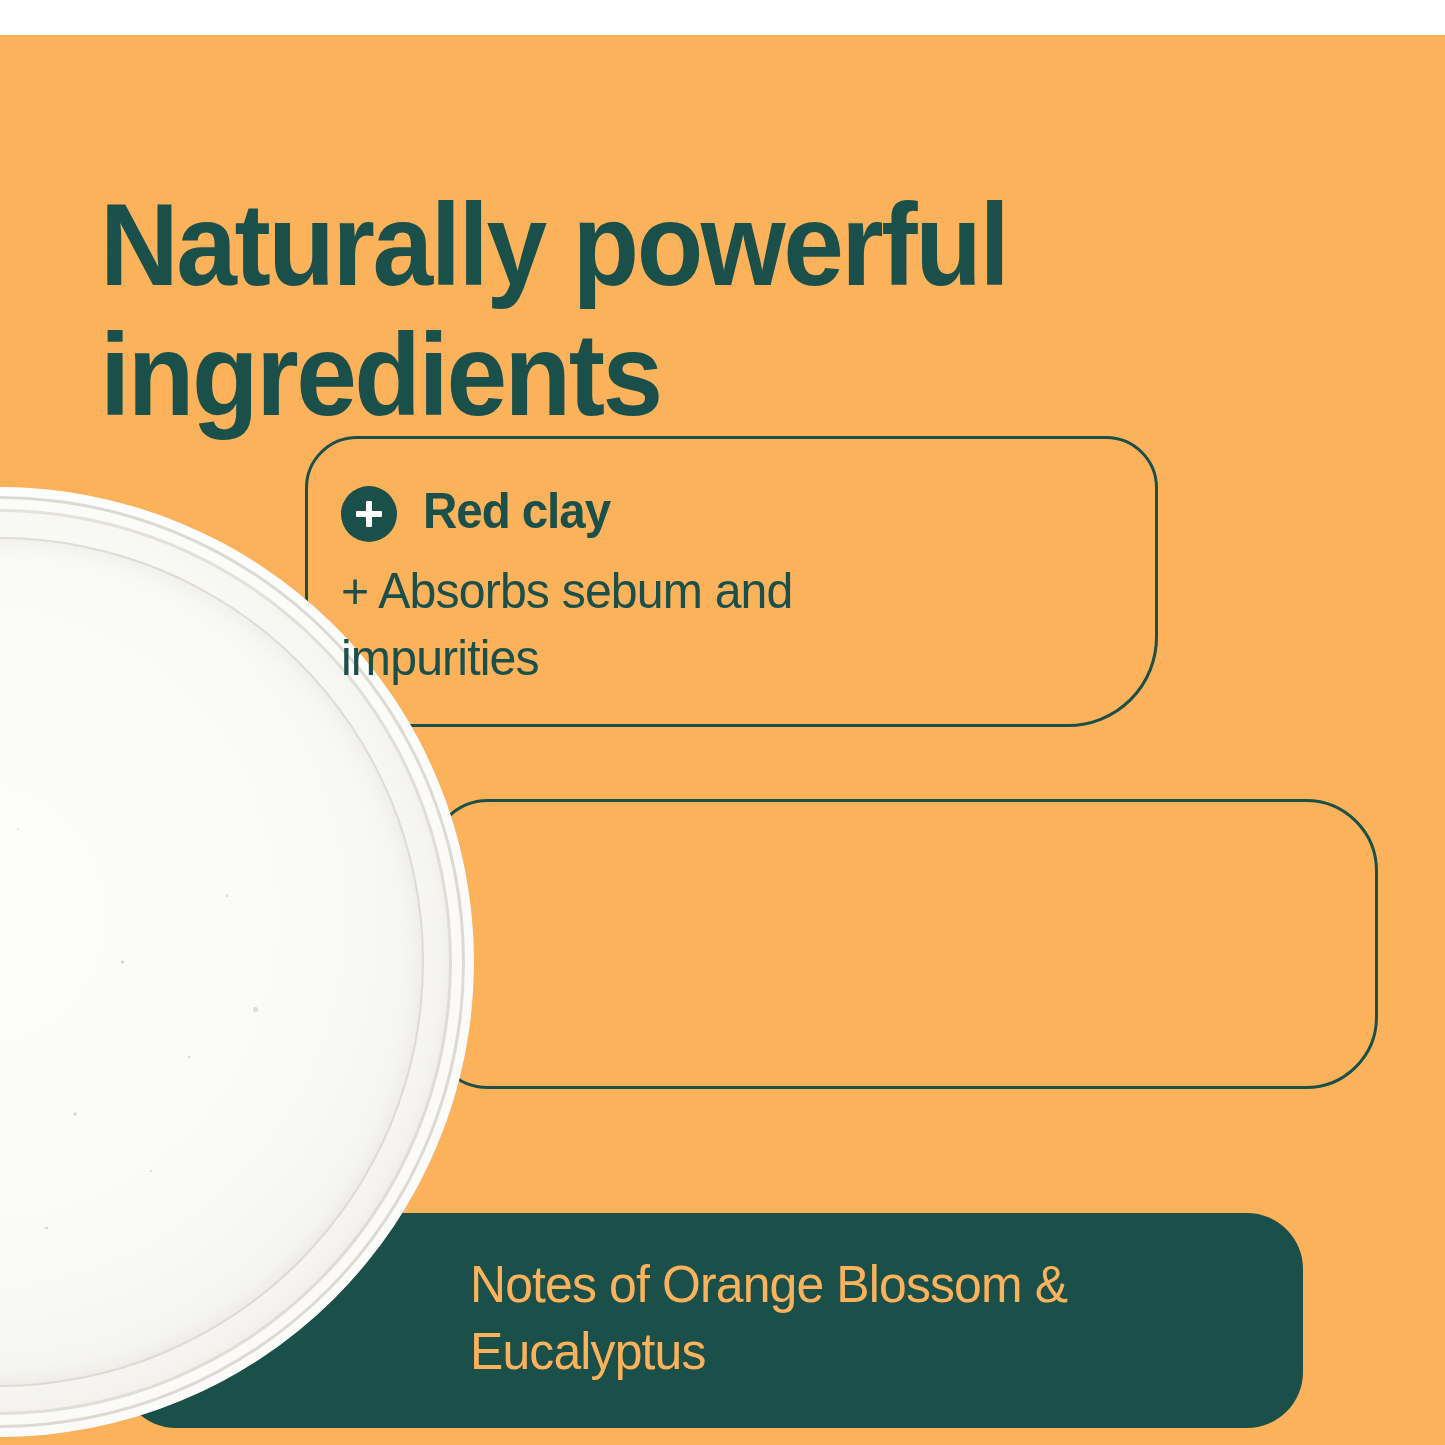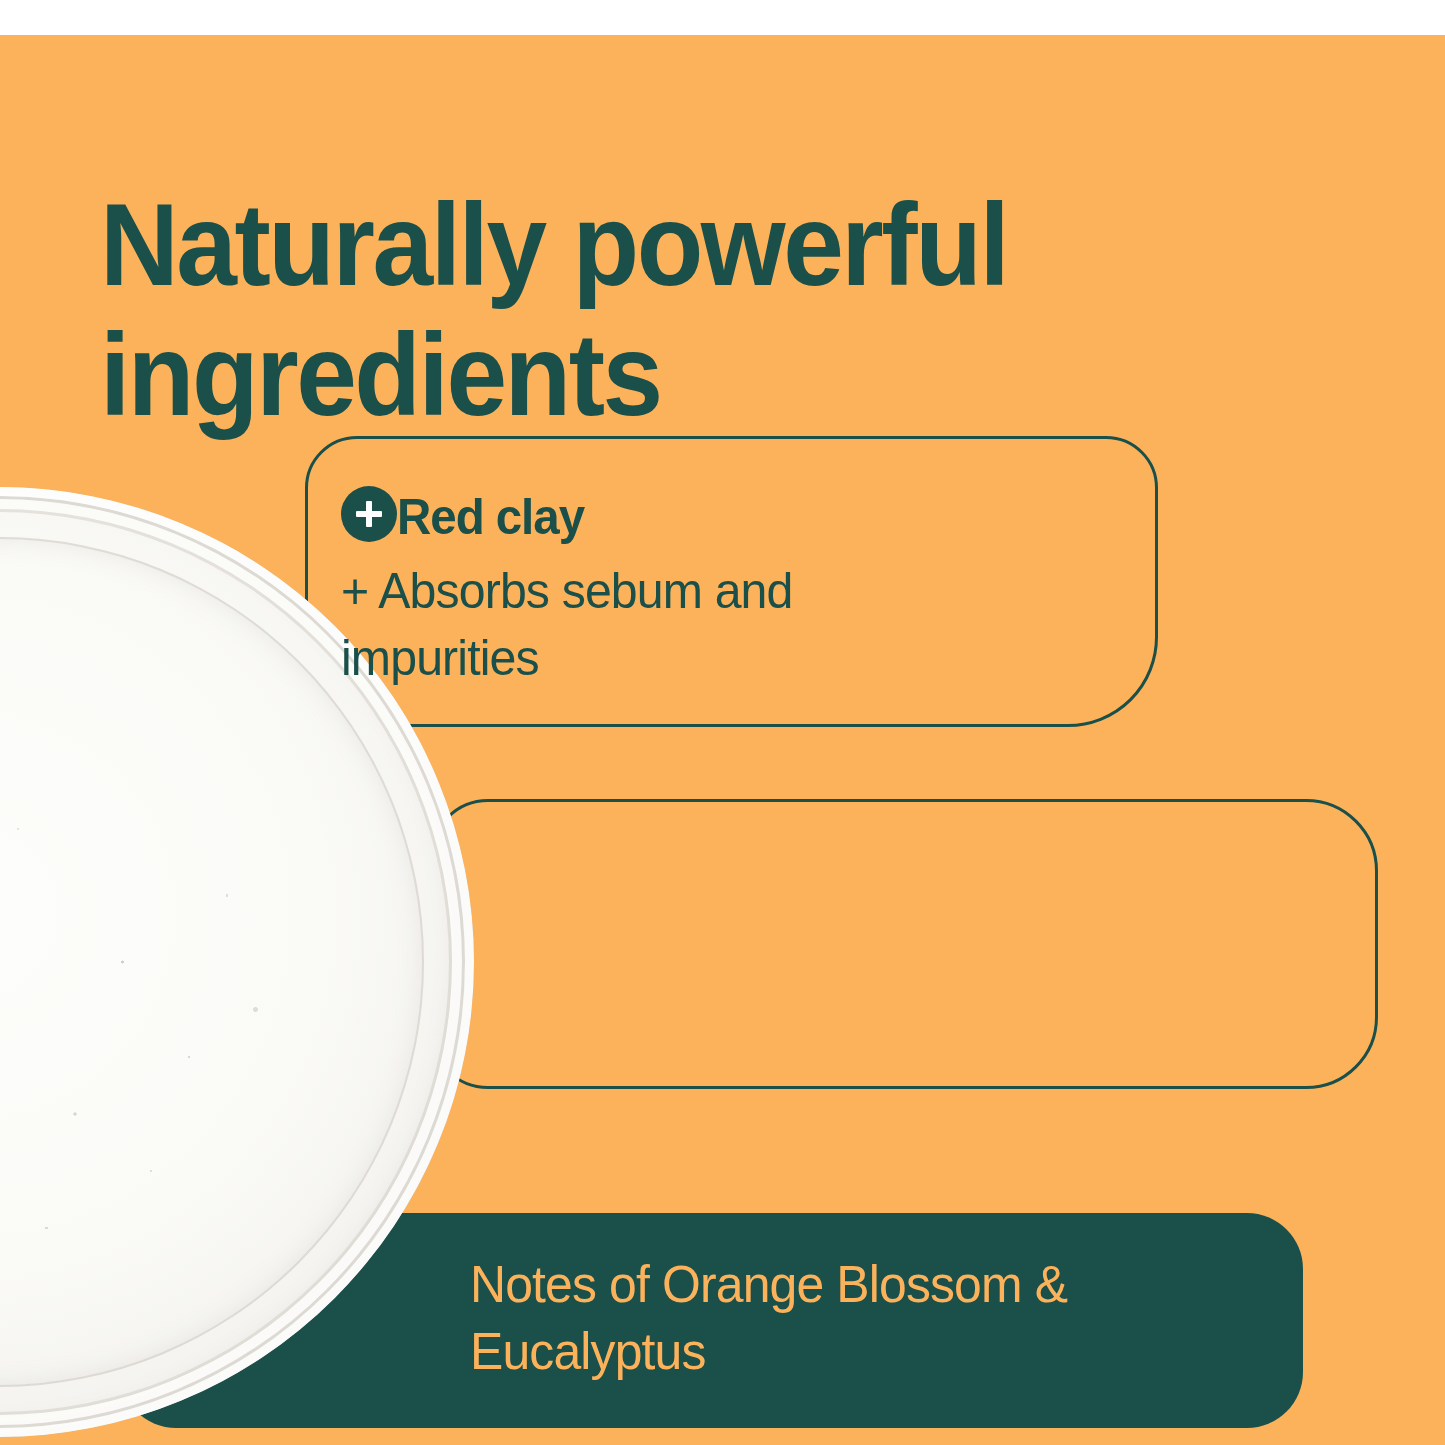--- a/index.html
+++ b/index.html
@@ -145,21 +145,22 @@
 
   .card-inner {
     position: absolute;
     z-index: 8;
   }
   #inner-red-clay  { left: 341px; top: 451px; width: 800px; }
   #inner-soy-protein { left: 500px; top: 808px; width: 880px; }
 
   .card-head-row {
     display: flex;
-    align-items: flex-end;
+    align-items: flex-start;
+    gap: 26px;
   }
 
   .plus-badge {
     flex: 0 0 auto;
     width: 56px;
     height: 56px;
     border-radius: 50%;
     background: #1A4F4A;
     position: relative;
   }

